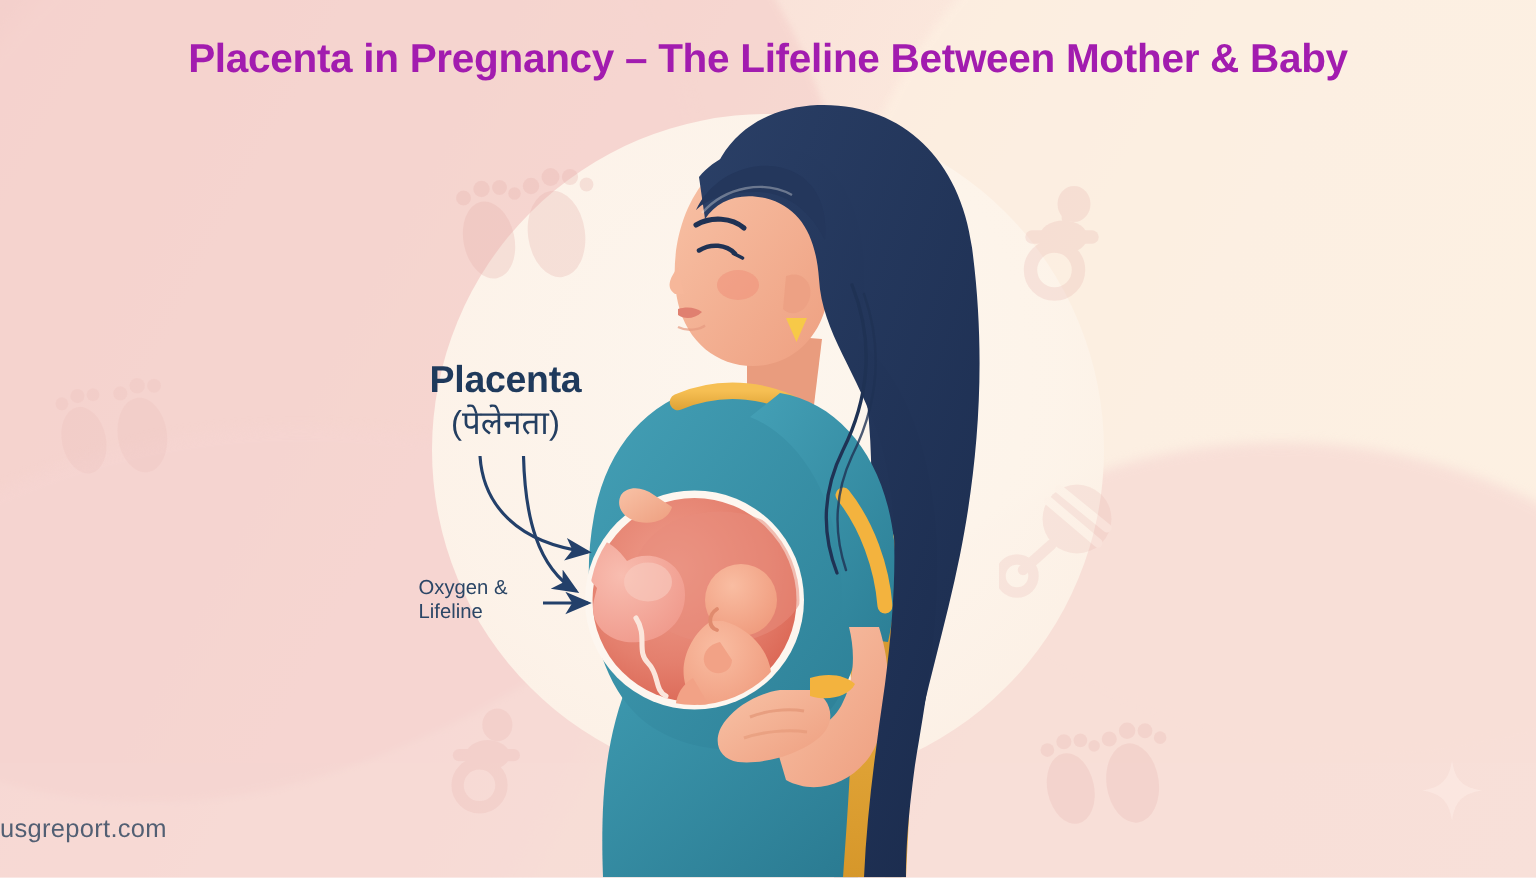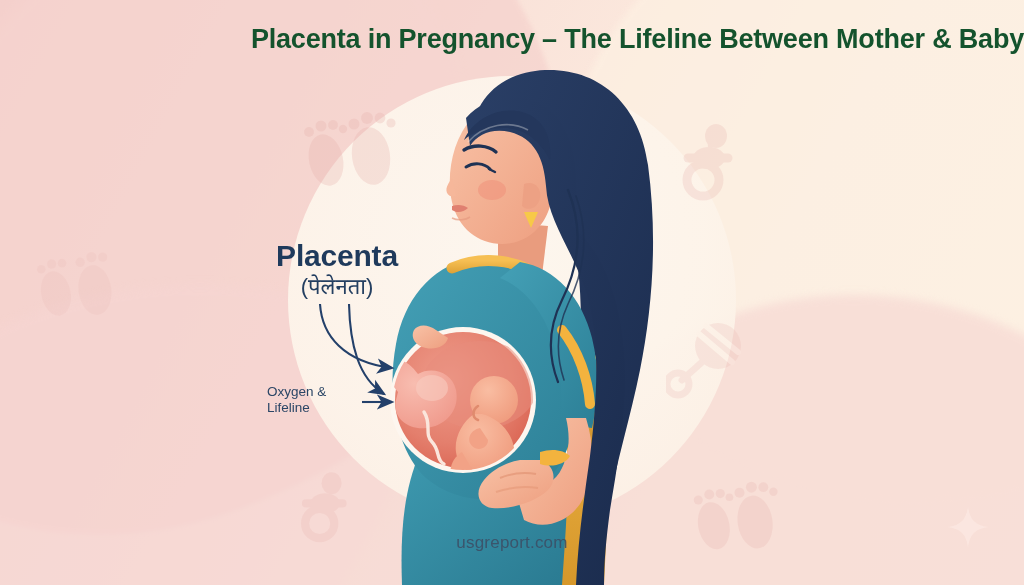--- a/index.html
+++ b/index.html
@@ -122,35 +122,34 @@
     height: 40px;
     opacity: .72;
   }
 
   
   .title {
     position: absolute;
     left: 0;
     right: 0;
     top: 24px;
-    text-align: right;
+    text-align: center;
     font-size: 27px;
     font-weight: bold;
     letter-spacing: -.2px;
-    color: #14532d;
+    color: #a21caf;
     white-space: nowrap;
   }
 
   
   .site-url {
     position: absolute;
     left: 0;
     right: 0;
-    bottom: 32px;
-    text-align: center;
+    bottom: 22px;
     font-size: 17px;
     color: #3c4f66;
     opacity: .88;
     letter-spacing: .2px;
   }
 
   
   .figure-layer {
     position: absolute;
     inset: 0;
@@ -159,36 +158,36 @@
   
   .label-placenta {
     position: absolute;
     left: 272px;
     top: 240px;
     width: 130px;
     text-align: center;
     color: #1f3a5c;
   }
   .label-placenta .en {
-    font-size: 30px;
+    font-size: 25px;
     font-weight: bold;
     line-height: 1.08;
     letter-spacing: -.2px;
     text-align: center;
   }
   .label-placenta .hi {
     font-size: 22px;
     line-height: 1.25;
     margin-top: 1px;
     color: #243f61;
   }
 
   .label-oxy {
     position: absolute;
-    left: 267px;
+    left: 279px;
     top: 384px;
     width: 96px;
     font-size: 13.5px;
     line-height: 1.22;
     color: #2b4666;
   }
 
   .anno-svg {
     position: absolute;
     inset: 0;

